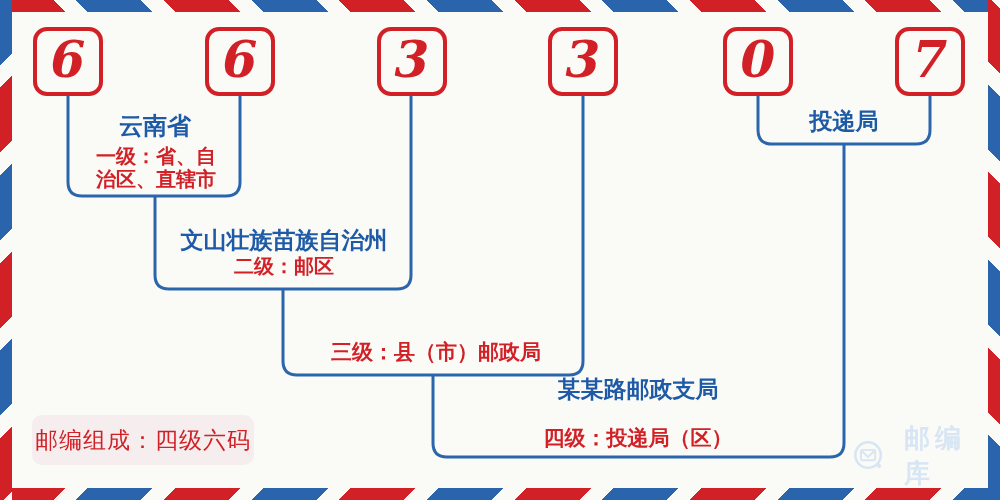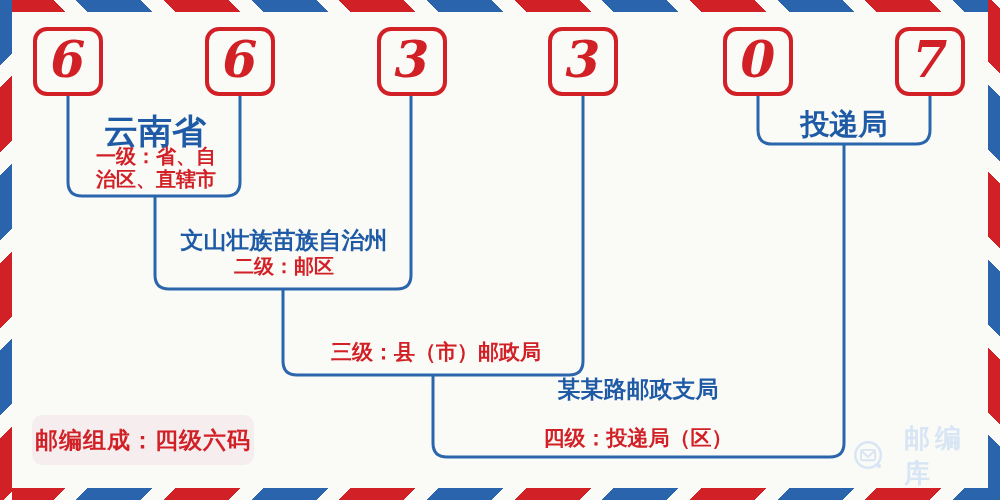--- a/index.html
+++ b/index.html
@@ -37,21 +37,21 @@
   .digit-box .digit{font-family:"DejaVu Serif",serif;font-style:italic;font-weight:bold;
     font-size:50px;line-height:1;color:var(--accent-red);transform:translateY(-2px);}
 
   .lbl{position:absolute;transform:translateX(-50%);white-space:pre-line;text-align:center;
     font-weight:bold;line-height:1.15;}
   .lbl.blue{color:var(--text-blue);}
   .lbl.red{color:var(--accent-red);}
 
   .badge{position:absolute;left:32px;top:415px;width:222px;height:50px;
     background:var(--badge-bg);border-radius:10px;display:flex;align-items:center;justify-content:center;}
-  .badge span{font-weight:bold;font-size:23px;color:var(--accent-red);letter-spacing:1px;}
+  .badge span{font-weight:normal;font-size:23px;color:var(--accent-red);letter-spacing:1px;}
 
   .watermark{position:absolute;left:852px;top:421px;width:140px;}
   .wm-row{display:flex;align-items:center;}
   .wm-brand{font-weight:bold;font-size:26px;color:var(--wm-brand);letter-spacing:5px;margin-left:18px;}
   .wm-url{font-size:14px;color:var(--wm-url);letter-spacing:0.5px;margin-top:2px;margin-left:2px;}
 </style>
 </head>
 <body>
 
 <div class="stage">
@@ -81,33 +81,33 @@
   <div class="digit-box" style="left:548px">
       <span class="digit">3</span>
     </div>
   <div class="digit-box" style="left:723px">
       <span class="digit">0</span>
     </div>
   <div class="digit-box" style="left:895px">
       <span class="digit">7</span>
     </div>
 
-  <div class="lbl blue" style="left:155px;top:112px;font-size:34px">云南省</div>
+  <div class="lbl blue" style="left:155px;top:112px;font-size:24px">云南省</div>
   <div class="lbl red" style="left:156px;top:145px;font-size:20px">一级：省、自
 治区、直辖市</div>
 
   <div class="lbl blue" style="left:284px;top:227px;font-size:23px">文山壮族苗族自治州</div>
   <div class="lbl red" style="left:284px;top:255px;font-size:20px">二级：邮区</div>
 
   <div class="lbl red" style="left:436px;top:340px;font-size:21px">三级：县（市）邮政局</div>
 
   <div class="lbl blue" style="left:638px;top:376px;font-size:23px">某某路邮政支局</div>
   <div class="lbl red" style="left:638px;top:426px;font-size:21px">四级：投递局（区）</div>
 
-  <div class="lbl blue" style="left:844px;top:108px;font-size:29px">投递局</div>
+  <div class="lbl blue" style="left:844px;top:108px;font-size:23px">投递局</div>
 
   <div class="badge">
     <span>邮编组成：四级六码</span>
   </div>
 
   <div class="watermark">
     <div class="wm-row">
       <svg width="36" height="36" viewBox="0 0 36 36" aria-hidden="true">
         <circle cx="17" cy="17" r="13.5" fill="none" stroke="var(--wm-brand)" stroke-width="2.6"></circle>
         <rect x="9.5" y="11.5" width="15" height="11" rx="1.5" fill="none" stroke="var(--wm-brand)" stroke-width="2"></rect>

